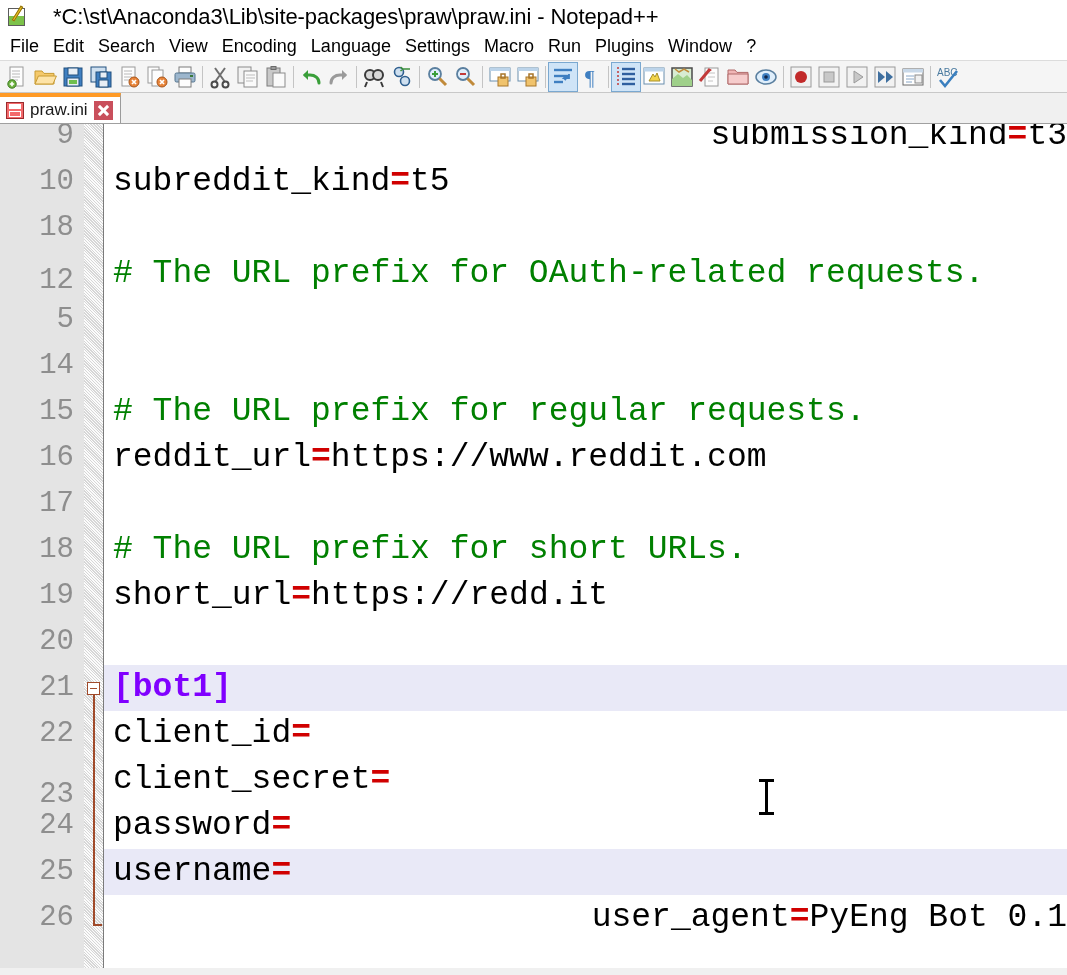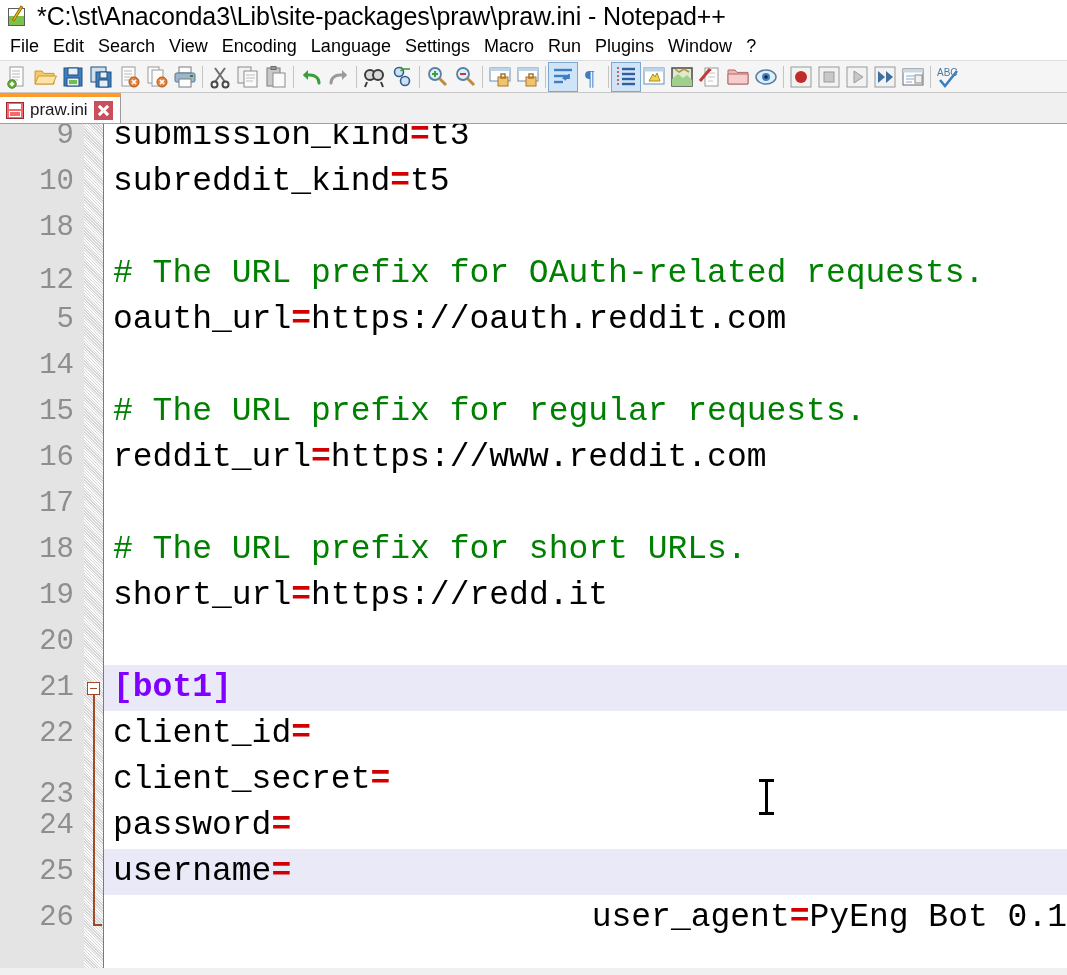--- a/index.html
+++ b/index.html
@@ -41,25 +41,26 @@
     border: 1px solid #5b5b5b;
   }
   .app-icon .pencil {
     position: absolute; left: 10px; top: 0px;
     width: 3px; height: 17px;
     background: #f0c419;
     border: 1px solid #8a6d12;
     transform: rotate(32deg);
   }
   .title-text {
-    font-size: 25px;
+    font-size: 22px;
     color: #000000;
     letter-spacing: -0.1px;
     white-space: nowrap;
     font-family: "Liberation Sans", sans-serif;
+    margin-left: 16px;
   }
 
   
   .menubar {
     height: 26px;
     background: #ffffff;
     display: flex;
     align-items: center;
     padding-left: 3px;
   }
@@ -591,25 +592,24 @@
         <div class="ln" style="top: 725px;">25</div>
         <div class="ln" style="top: 771px;">26</div>
       </div>
     <div class="foldmargin" id="foldmargin">
         <div class="fold-box" style="top: 557.5px;"></div>
         <div class="fold-line" style="top: 570.5px; height: 229.5px;"></div>
         <div class="fold-tail" style="top: 800px;"></div>
       </div>
     <div class="textarea-wrap" id="textarea">
       <div class="ibeam" id="ibeam" style="left: 661px; top: 655px;"></div>
-    <div class="code-line" style="top: -11px;"><span class="">submission_kind</span><span class="tok-eq">=</span><span class="">t3</span></div>
+    <div class="code-line" style="top: -11px; text-align: right;"><span class="">submission_kind</span><span class="tok-eq">=</span><span class="">t3</span></div>
         <div class="code-line" style="top: 35px;"><span class="">subreddit_kind</span><span class="tok-eq">=</span><span class="">t5</span></div>
         <div class="code-line" style="top: 81px;"></div>
         <div class="code-line" style="top: 127px;"><span class="tok-comment"># The URL prefix for OAuth-related requests.</span></div>
-        <div class="code-line" style="top: 173px;"><span class="">oauth_url</span><span class="tok-eq">=</span><span class="">https://oauth.reddit.com</span></div>
         <div class="code-line" style="top: 219px;"></div>
         <div class="code-line" style="top: 265px;"><span class="tok-comment"># The URL prefix for regular requests.</span></div>
         <div class="code-line" style="top: 311px;"><span class="">reddit_url</span><span class="tok-eq">=</span><span class="">https://www.reddit.com</span></div>
         <div class="code-line" style="top: 357px;"></div>
         <div class="code-line" style="top: 403px;"><span class="tok-comment"># The URL prefix for short URLs.</span></div>
         <div class="code-line" style="top: 449px;"><span class="">short_url</span><span class="tok-eq">=</span><span class="">https://redd.it</span></div>
         <div class="code-line" style="top: 495px;"></div>
         <div class="code-line hl" style="top: 541px;"><span class="tok-section">[bot1]</span></div>
         <div class="code-line" style="top: 587px;"><span class="">client_id</span><span class="tok-eq">=</span></div>
         <div class="code-line" style="top: 633px;"><span class="">client_secret</span><span class="tok-eq">=</span></div>

